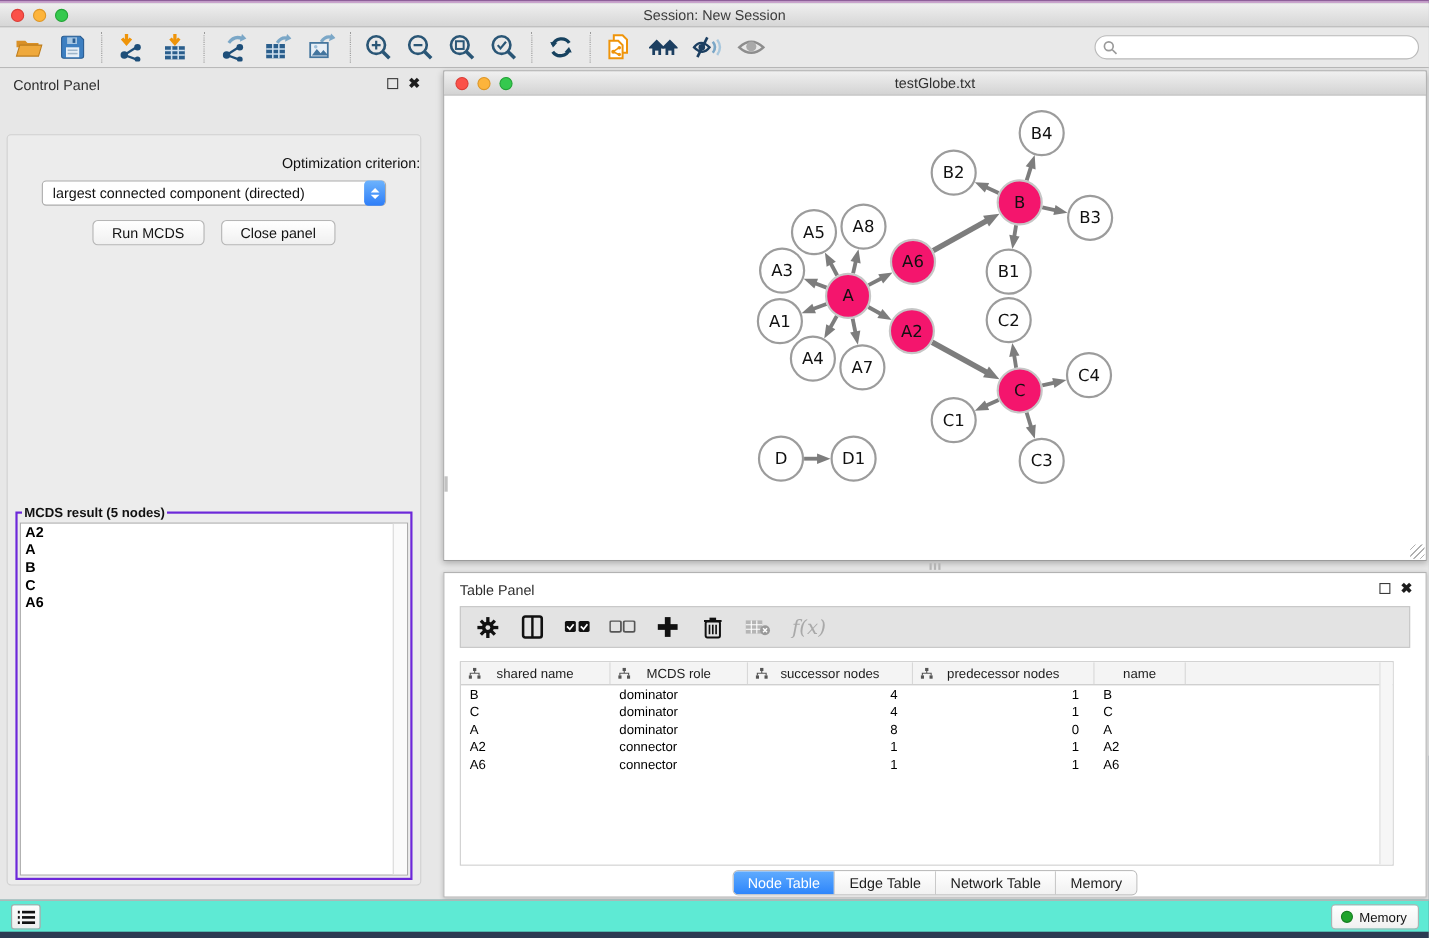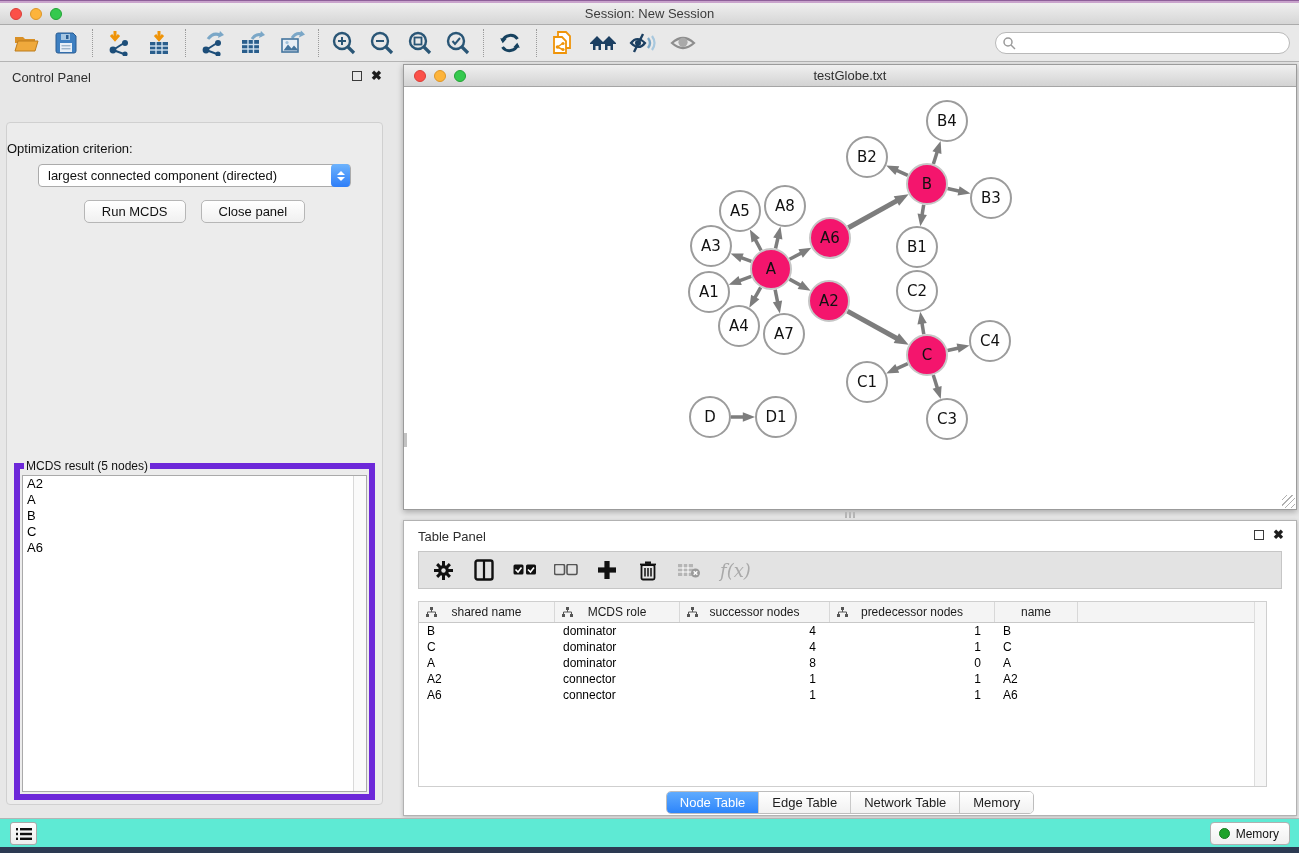--- a/index.html
+++ b/index.html
@@ -33,28 +33,28 @@
   .control-panel { position:absolute; left:0; top:0; width:391px; height:748px; }
   .panel-header { position:absolute; top:8px; left:12px; font-size:13px; color:#2e2e2e; }
   .panel-icons { position:absolute; top:9px; right:9px; display:flex; gap:9px; align-items:center; }
   .float-icon { width:10px; height:10px; border:1.5px solid #3a3a3a; background:transparent; }
   .close-icon { font-size:13px; font-weight:bold; color:#1d1d1d; line-height:10px; }
   .seg-tabs { position:absolute; top:33px; left:50%; transform:translateX(-50%); display:flex; border:1px solid #bdbdbd; border-radius:5px; overflow:hidden; background:#fff; box-shadow:0 1px 0 rgba(255,255,255,.6); }
   .seg-tab { padding:3px 13px; font-size:13px; color:#1e1e1e; background:linear-gradient(#ffffff,#f1f1f1); border-right:1px solid #c9c9c9; cursor:default; line-height:15px; }
   .seg-tab:last-child { border-right:none; }
   .seg-tab.active { background:linear-gradient(#5fabfe,#2d85fb); color:#fff; }
   .cp-body { position:absolute; left:6px; right:8px; top:60px; height:683px; background:#ececec; border:1px solid #d0d0d0; border-radius:4px; }
-  .opt-label { margin-top:18px; text-align:left; font-size:13px; color:#111; }
+  .opt-label { margin-top:18px; text-align:right; font-size:13px; color:#111; }
   .opt-select { position:relative; margin:8px auto 0 auto; width:313px; height:23px; background:#fff; border:1px solid #ababab; border-radius:4px; font-size:13px; color:#111; line-height:21px; padding-left:9px; }
   .opt-stepper { position:absolute; right:0px; top:-1px; width:19px; height:23px; background:linear-gradient(#6db3fd,#2e7ef8); border-radius:4px; display:flex; flex-direction:column; align-items:center; justify-content:center; gap:2px; }
   .chev-up { width:0; height:0; border-left:4px solid transparent; border-right:4px solid transparent; border-bottom:4px solid #fff; }
   .chev-down { width:0; height:0; border-left:4px solid transparent; border-right:4px solid transparent; border-top:4px solid #fff; }
   .cp-buttons { margin-top:13px; display:flex; justify-content:center; gap:15px; }
   .mac-btn { height:23px; padding:0 17px; background:linear-gradient(#ffffff,#f0f0f0); border:1px solid #b6b6b6; border-radius:5px; font-size:13px; color:#111; line-height:21px; cursor:default; }
-  .mcds-fieldset { position:absolute; left:7px; right:7px; bottom:4px; height:341px; border:6px solid #6d28d9; padding:2px; }
+  .mcds-fieldset { position:absolute; left:7px; right:7px; bottom:4px; height:341px; border:2px solid #6d28d9; padding:2px;font-weight:bold; }
   .mcds-fieldset legend { font-size:12px; color:#111; padding:0 2px; margin-left:2px; }
   .mcds-list { position:relative; width:100%; height:100%; background:#fff; border:1px solid #aaaaaa; overflow:hidden; }
   .mcds-list .list-item { font-size:13px; color:#000; padding:1px 0 1px 4px; line-height:14px; }
   .mcds-scroll { position:absolute; top:0; right:0; width:13px; height:100%; background:#fafafa; border-left:1px solid #d9d9d9; }
 
   
   .net-window { position:absolute; left:403px; top:2px; width:894px; height:446px; background:#fff; box-shadow:0 2px 6px rgba(0,0,0,.28); border:1px solid #9b9b9b; }
   .net-titlebar { position:relative; height:22px; background:linear-gradient(#f0f0f0,#d3d3d3); border-bottom:1px solid #a5a5a5; }
   .net-titlebar .title { text-align:center; font-size:13px; color:#2f2f2f; line-height:21px; }
   .net-canvas { position:relative; width:100%; height:422px; background:#fff; }

